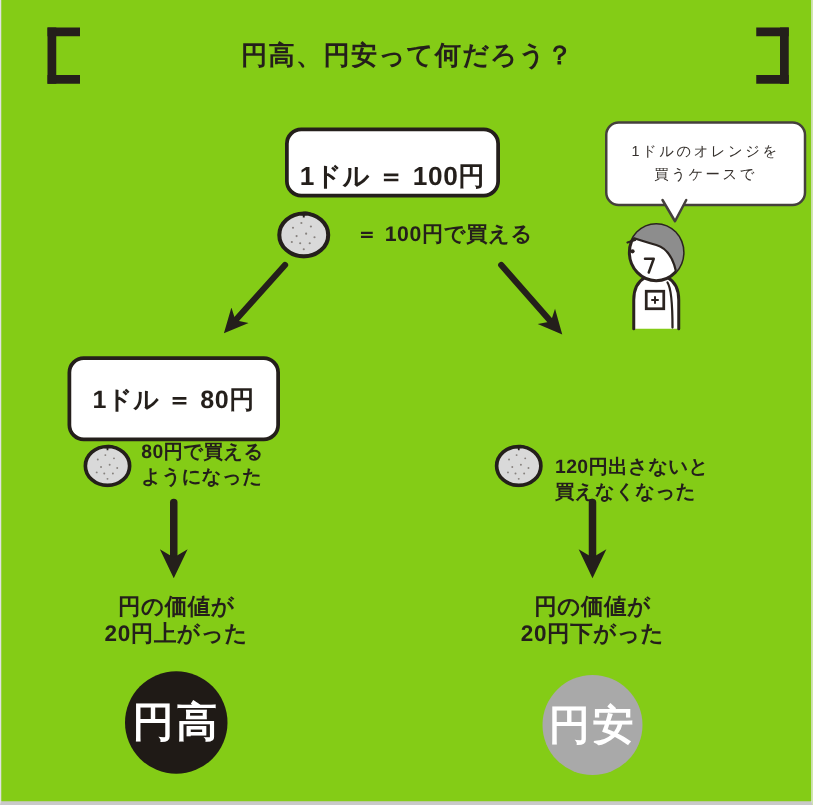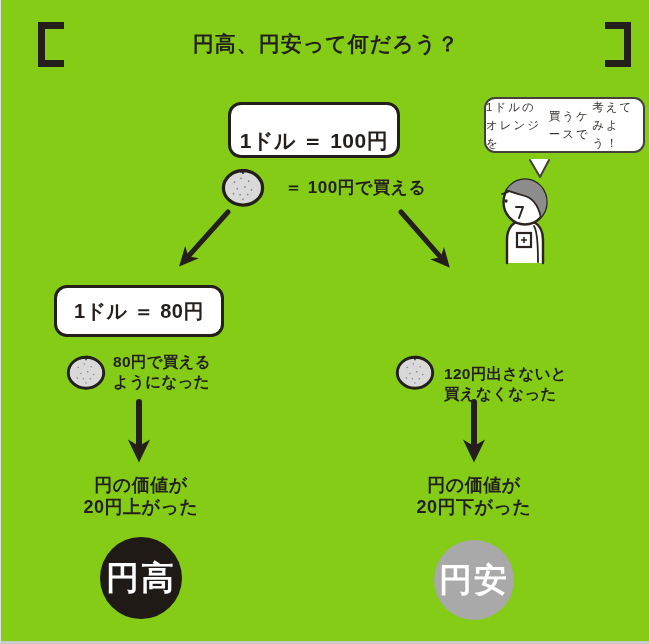--- a/index.html
+++ b/index.html
@@ -13,31 +13,31 @@
   
   .bracket{width:26px;height:45px;box-sizing:border-box;}
   .bracket.left{left:37px;top:22px;border-left:7px solid #241f1b;border-top:7px solid #241f1b;border-bottom:7px solid #241f1b;}
   .bracket.right{left:604px;top:22px;border-right:7px solid #241f1b;border-top:7px solid #241f1b;border-bottom:7px solid #241f1b;}
   
   .title{left:0;top:30px;width:650px;text-align:center;font-size:21px;font-weight:700;letter-spacing:1px;}
   
   .rate-box{box-sizing:border-box;border:3.5px solid #241f1b;border-radius:13px;background:#fff;
     display:flex;align-items:center;justify-content:center;font-weight:700;letter-spacing:.5px;}
   .rate-box.top{left:227px;top:102px;width:172px;height:56px;font-size:21px;align-items:flex-end;}
-  .rate-box.lft{left:53px;top:285px;width:170px;height:52px;font-size:20px;text-align:right;}
+  .rate-box.lft{left:53px;top:285px;width:170px;height:68px;font-size:20px;text-align:right;}
   .rate-box.rgt{left:388px;top:285px;width:170px;height:52px;font-size:20px;}
   
   .cap-top{left:284px;top:176px;font-size:17px;font-weight:700;letter-spacing:.5px;}
   .cap{font-size:15.5px;font-weight:700;line-height:19.5px;letter-spacing:.3px;}
   .cap.lft{left:112px;top:352px;}
   .cap.rgt{left:443px;top:364px;}
   
-  .bubble{left:483px;top:97px;width:161px;height:56px;box-sizing:border-box;
+  .bubble{left:483px;top:97px;width:161px;height:68px;box-sizing:border-box;
     border:2px solid #45403c;border-radius:11px;background:#fff;
-    display:flex;align-items:center;justify-content:center;
+    display:flex;flex-direction:column;align-items:center;justify-content:center;
     font-size:11.5px;line-height:18px;letter-spacing:2px;color:#35302c;font-weight:500;z-index:1;}
   
   .value{width:166px;text-align:center;font-size:18px;font-weight:700;line-height:22px;letter-spacing:.5px;}
   .value.lft{left:57px;top:474px;}
   .value.rgt{left:390px;top:474px;}
   
   .result{border-radius:50%;display:flex;align-items:center;justify-content:center;
     color:#fff;font-size:33px;font-weight:700;letter-spacing:2px;}
   .result.lft{left:99px;top:537px;width:82px;height:82px;}
   .result.rgt{left:433px;top:540px;width:80px;height:80px;}
@@ -56,21 +56,20 @@
 
   <div class="abs rate-box top">
     <span>1ドル ＝ 100円</span>
   </div>
 
   <div class="abs cap-top">＝ 100円で買える</div>
 
   <div class="abs bubble">
     <span>1ドルのオレンジを</span>
     <span>買うケースで</span>
-    <span>考えてみよう！</span>
   </div>
 
   <div class="abs rate-box lft">
     <span>1ドル ＝ 80円</span>
   </div>
 
   <div class="abs cap lft">
     <div>80円で買える</div>
     <div>ようになった</div>
   </div>

